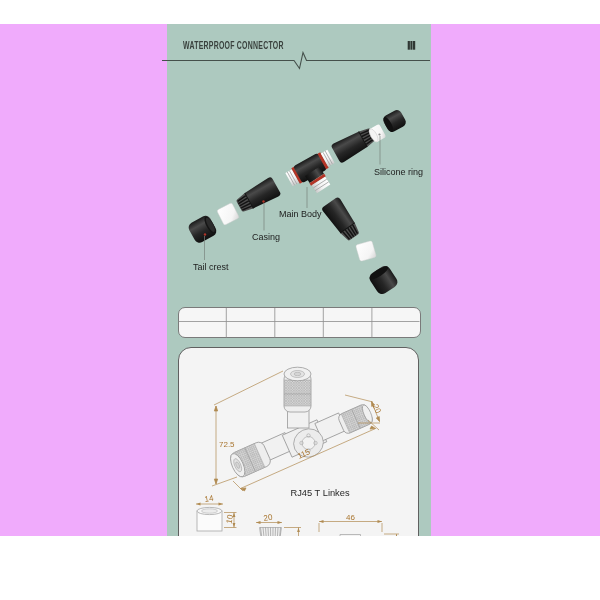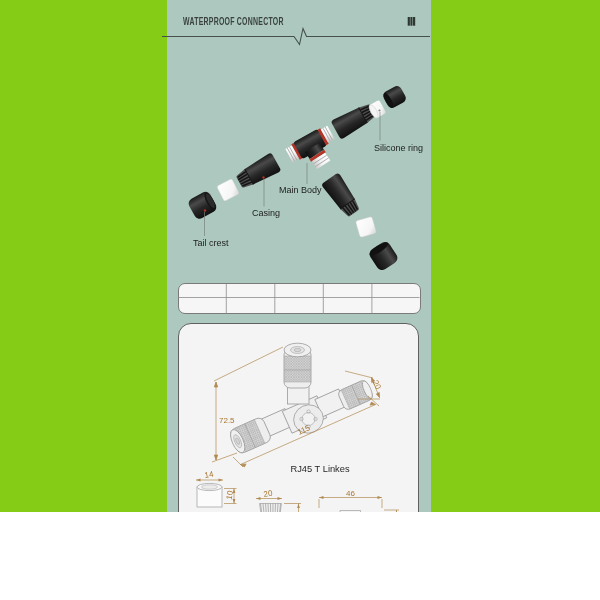--- a/index.html
+++ b/index.html
@@ -1,17 +1,17 @@
 <!DOCTYPE html>
 <html><head>
 <meta charset="utf-8">
 <style>
   html,body{margin:0;padding:0;background:#ffffff;}
-  #page{position:relative;width:600px;height:512px;background:#84cc16;overflow:hidden;
-        font-family:"Liberation Sans", sans-serif;}
+  #page{position:relative;width:600px;height:512px;background:#f0abfc;overflow:hidden;
+        font-family:"Liberation Sans", sans-serif;margin-top:24px;}
   .band{position:absolute;left:167px;top:0;width:264px;height:600px;background:#adc9bf;}
   .hdr{transform:translateZ(0) scaleX(0.63);position:absolute;left:183px;top:15px;width:200px;font-weight:bold;font-size:11px;
        color:#39413d;letter-spacing:0.4px;transform-origin:left top;white-space:nowrap;}
   .tbl{position:absolute;left:177.5px;top:283px;width:241px;height:29px;background:#f6f6f6;
        border:1px solid #7a7a7a;border-radius:7px;}
   .panel{position:absolute;left:178px;top:323px;width:239px;height:258px;background:#f4f4f4;
        border:1px solid #606060;border-radius:13px;}
   svg{position:absolute;left:0;top:0;transform:translateZ(0);}
 </style>
 </head>

